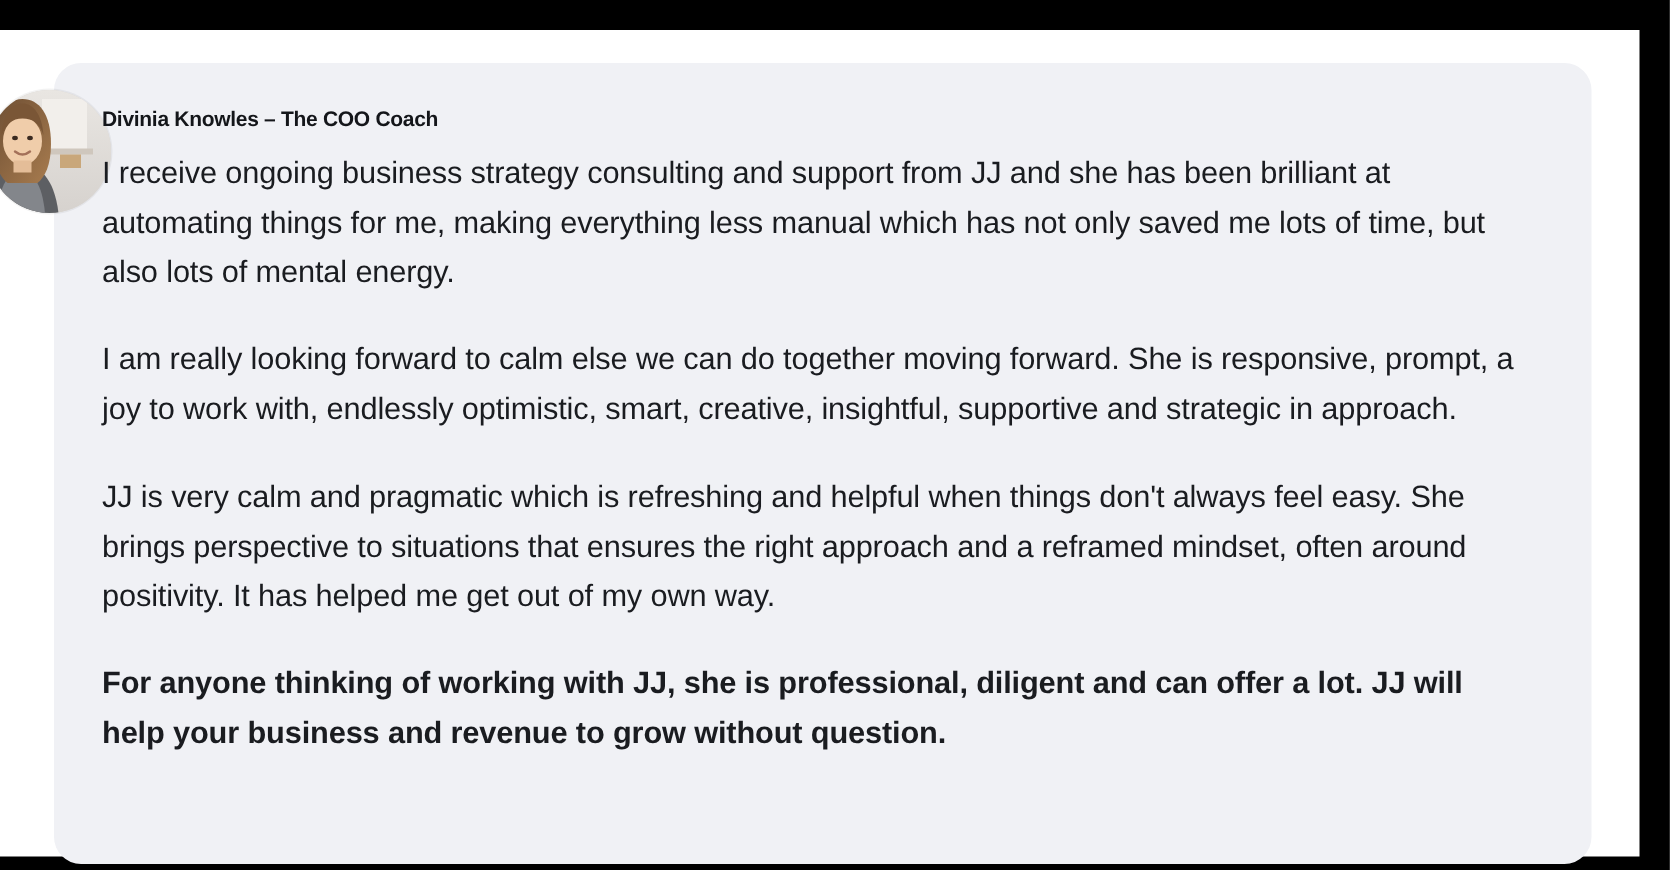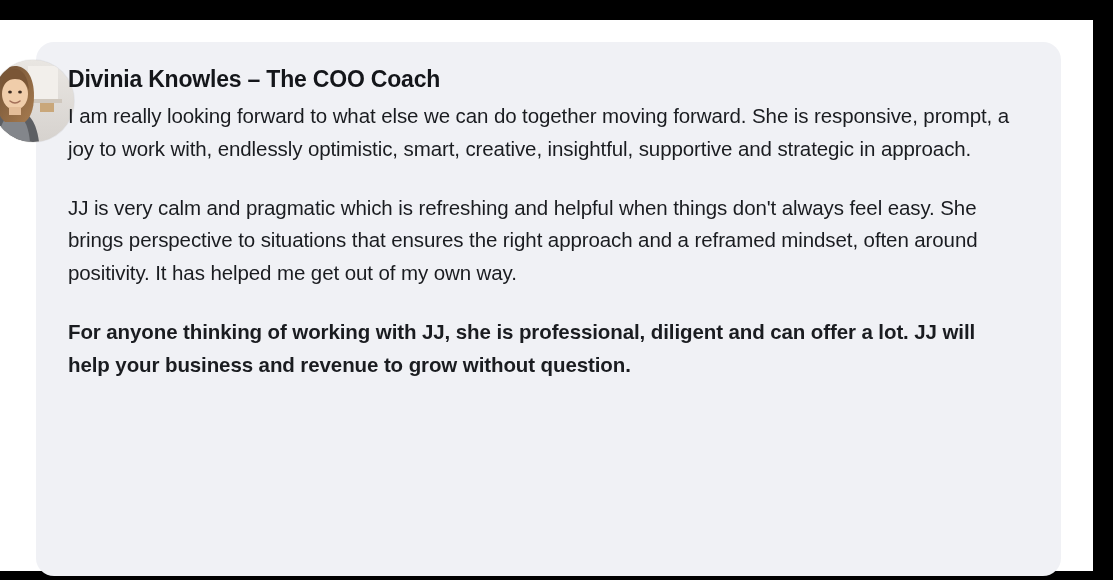--- a/index.html
+++ b/index.html
@@ -66,21 +66,21 @@
   #avatar .photo-svg {
     display: block;
     width: 82px;
     height: 82px;
   }
 
   
   .author {
     margin: 0 0 6px 0;
     font-family: "Liberation Sans", sans-serif;
-    font-size: 23px;
+    font-size: 14px;
     font-weight: bold;
     letter-spacing: -0.2px;
     color: #14161a;
     line-height: 30px;
   }
   .para {
     margin: 0 0 26px 0;
     font-family: "Liberation Sans", sans-serif;
     font-size: 20.5px;
     font-weight: 400;
@@ -135,22 +135,23 @@
           <path d="M18 41 Q23 45 28 41" stroke="#a4715a" stroke-width="1.6" fill="none" stroke-linecap="round"></path>
 
           <path d="M17 47 L29 47 L29 55 L17 55 Z" fill="#e4bd98"></path>
         </svg>
       </div>
 
       <div id="card-body">
 
         <p class="author">Divinia Knowles – The COO Coach</p>
 
+        <p class="para">I receive ongoing business strategy consulting and support from JJ and she has been brilliant at automating things for me, making everything less manual which has not only saved me lots of time, but also lots of mental energy.</p>
 
-        <p class="para">I am really looking forward to what else we can do together moving forward. She is responsive, prompt, a joy to work with, endlessly optimistic, smart, creative, insightful, supportive and strategic in approach.</p>
+        <p class="para">I am really looking forward to calm else we can do together moving forward. She is responsive, prompt, a joy to work with, endlessly optimistic, smart, creative, insightful, supportive and strategic in approach.</p>
 
         <p class="para">JJ is very calm and pragmatic which is refreshing and helpful when things don't always feel easy. She brings perspective to situations that ensures the right approach and a reframed mindset, often around positivity. It has helped me get out of my own way.</p>
 
         <p class="para">For anyone thinking of working with JJ, she is professional, diligent and can offer a lot. JJ will help your business and revenue to grow without question.</p>
 
       </div>
     </div>
   </div>
 </div>
 

